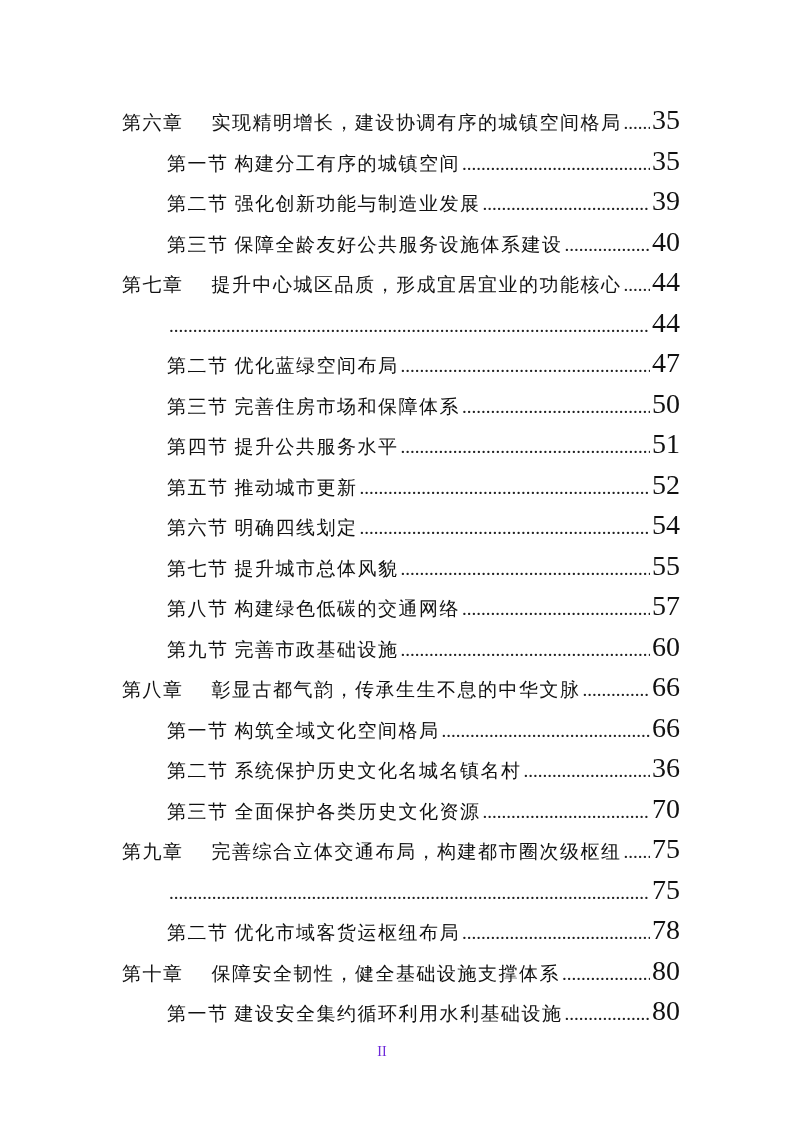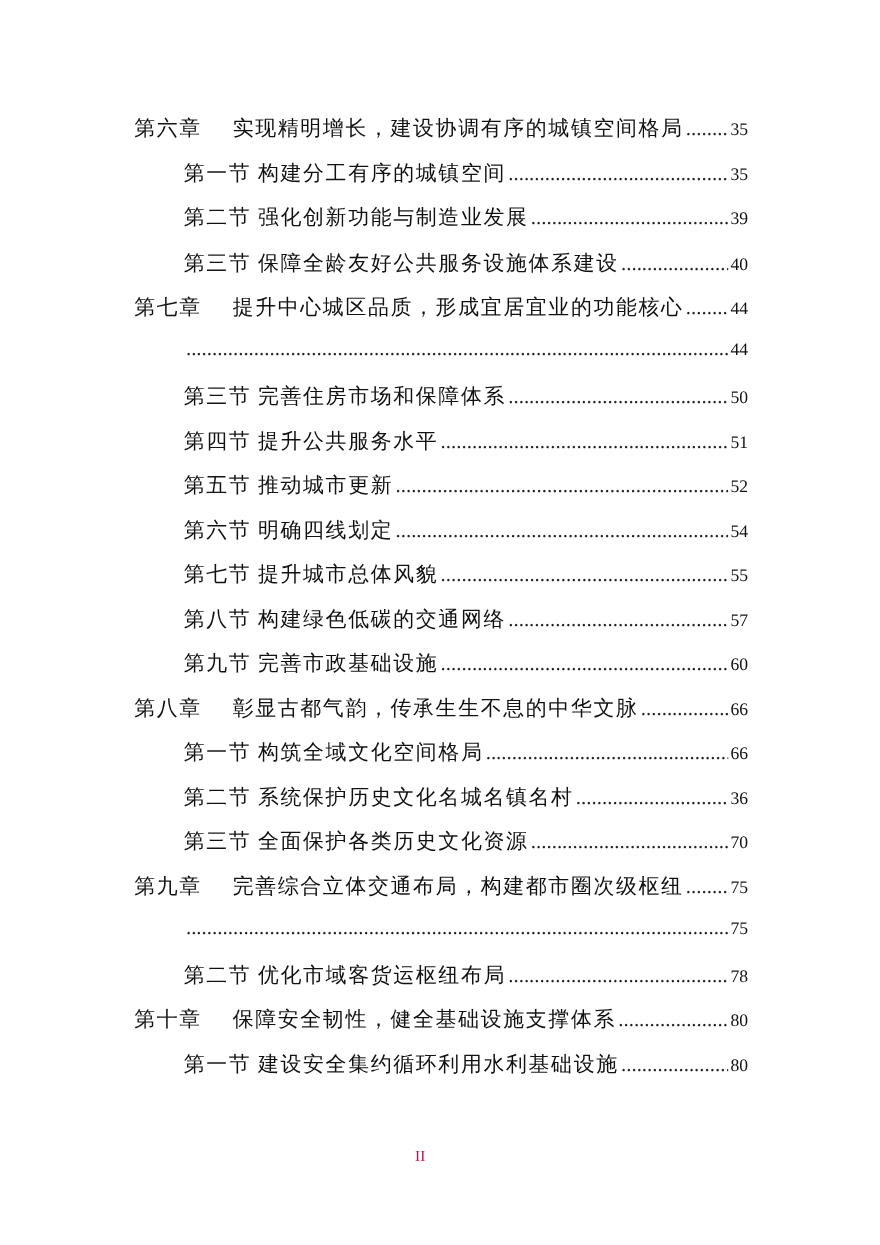--- a/index.html
+++ b/index.html
@@ -8,23 +8,23 @@
     .toc { position: absolute; left: 122px; top: 104px; width: 558px; }
     .row { display: flex; align-items: baseline; height: 40.5px; font-size: 19px;
            white-space: nowrap; letter-spacing: 1.5px; }
     .row.section { padding-left: 45px; }
     .row .title { flex: 0 0 auto; }
     .row .label { margin-right: 6px; }
     .row.chapter .label { margin-right: 28px; }
     .row .leader { flex: 1 1 auto; overflow: hidden; margin: 0 2px; letter-spacing: 0;
                    font-family: "Liberation Serif", serif; color: #222; }
     .row .leader::before { content: "............................................................................................................................................................"; }
-    .row .page { flex: 0 0 auto; font-family: "Liberation Serif", serif; letter-spacing: 0; font-size: 16px; }
+    .row .page { flex: 0 0 auto; font-family: "Liberation Serif", serif; letter-spacing: 0; font-size: 28px; }
     .footer { position: absolute; top: 1044px; left: 0; width: 764px; text-align: center;
-              font-family: "Liberation Serif", serif; font-size: 14px; color: #be185d; }
+              font-family: "Liberation Serif", serif; font-size: 14px; color: #6d28d9; }
   </style>
 </head>
 <body>
 
 <div class="toc">
   <div class="row chapter">
     <span class="title"><span class="label">第六章</span><span>实现精明增长，建设协调有序的城镇空间格局</span></span>
     <span class="leader"></span>
     <span class="page">35</span>
   </div>
@@ -44,20 +44,25 @@
     <span class="page">40</span>
   </div>
   <div class="row chapter">
     <span class="title"><span class="label">第七章</span><span>提升中心城区品质，形成宜居宜业的功能核心</span></span>
     <span class="leader"></span>
     <span class="page">44</span>
   </div>
   <div class="row section">
     <span class="leader"></span>
     <span class="page">44</span>
+  </div>
+  <div class="row section">
+    <span class="title"><span class="label">第二节</span><span>优化蓝绿空间布局</span></span>
+    <span class="leader"></span>
+    <span class="page">47</span>
   </div>
   <div class="row section">
     <span class="title"><span class="label">第三节</span><span>完善住房市场和保障体系</span></span>
     <span class="leader"></span>
     <span class="page">50</span>
   </div>
   <div class="row section">
     <span class="title"><span class="label">第四节</span><span>提升公共服务水平</span></span>
     <span class="leader"></span>
     <span class="page">51</span>

